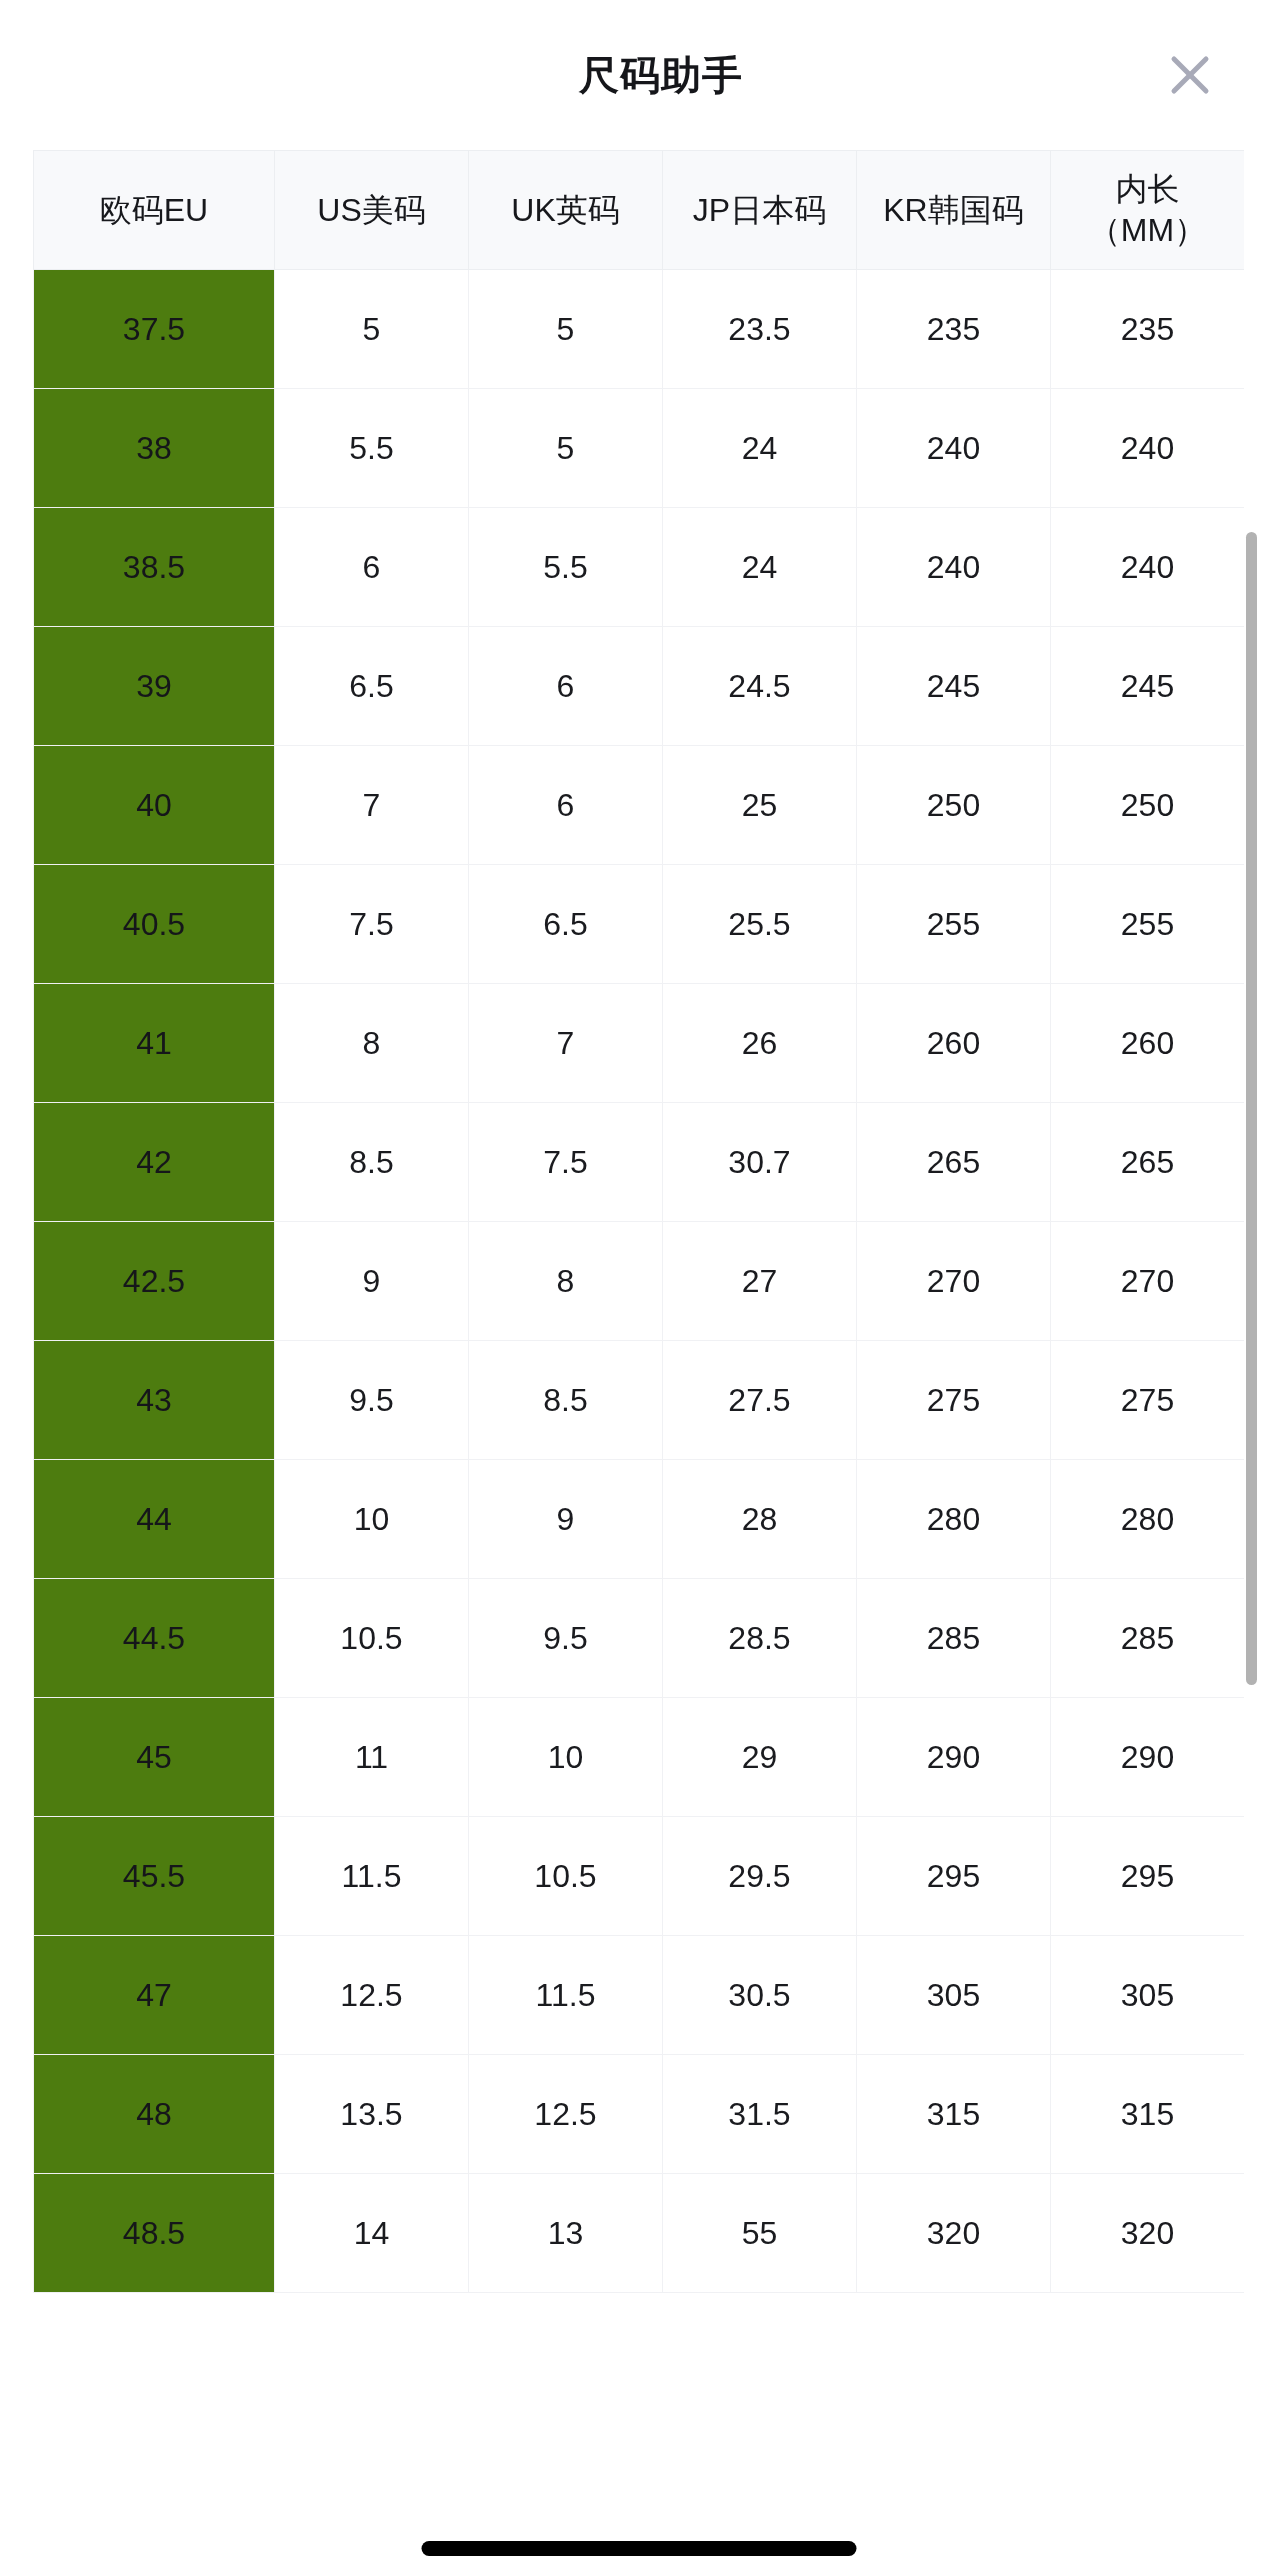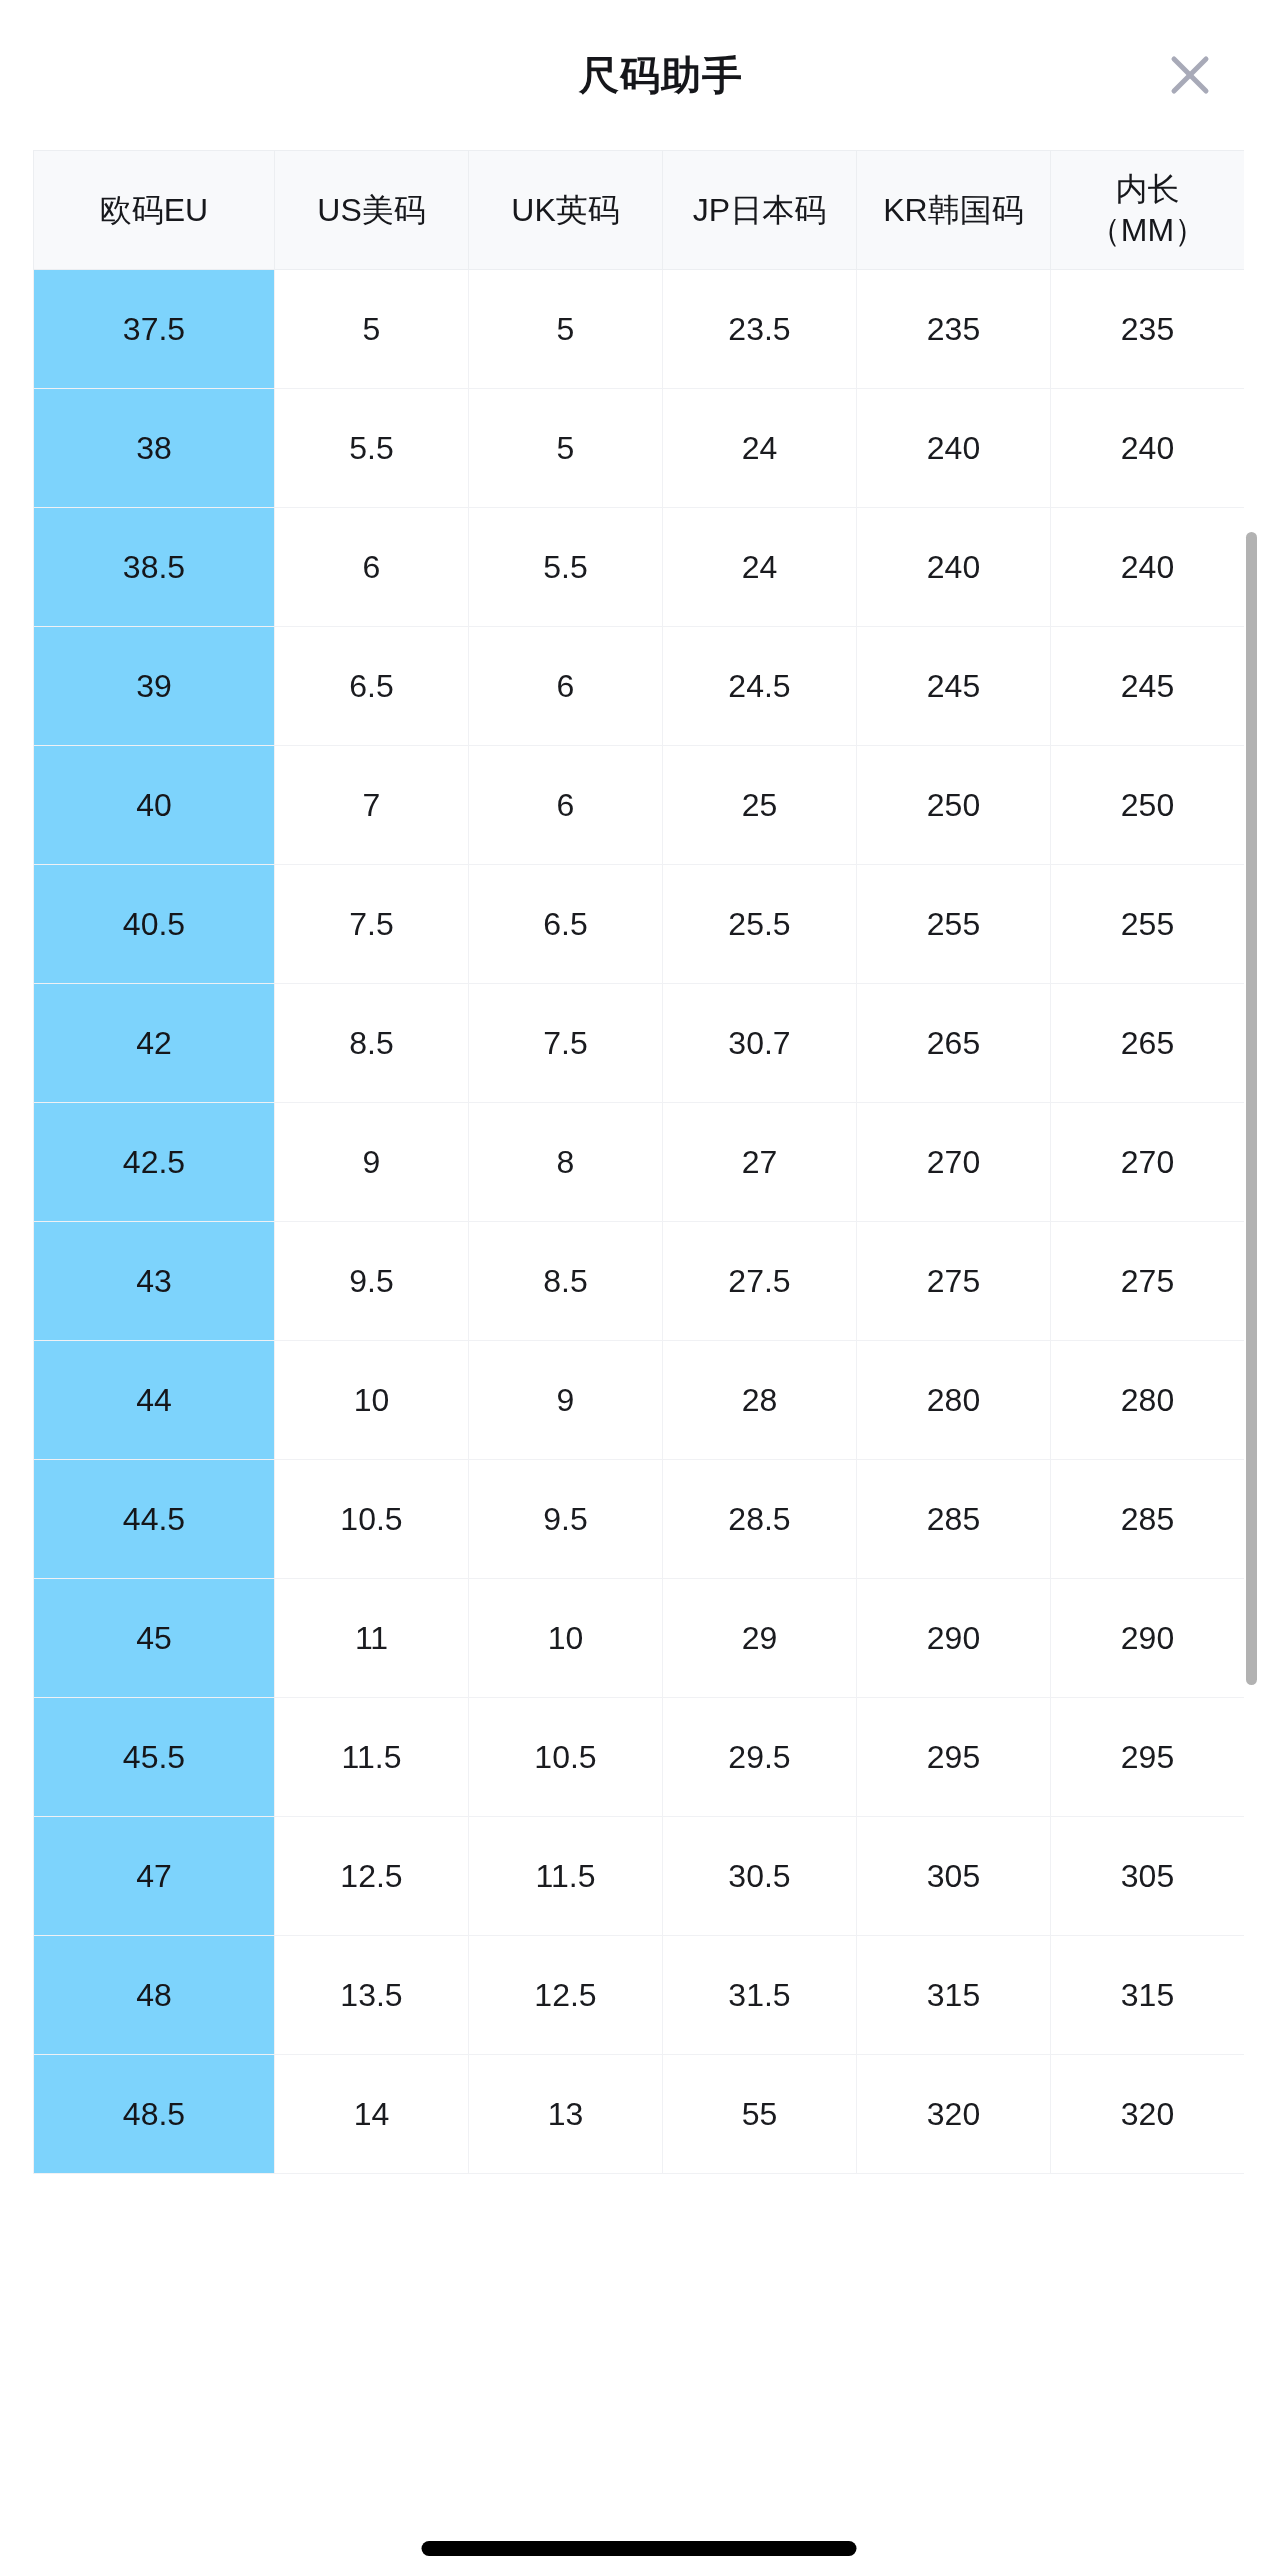--- a/index.html
+++ b/index.html
@@ -81,21 +81,21 @@
     border:1px solid #f0f1f4;
     background:#ffffff;
     font-size:32px;
     font-weight:400;
     color:#1a1b1f;
     text-align:center;
     vertical-align:middle;
     padding:0 4px;
   }
   tbody td.first-col {
-    background:#7dd3fc;
+    background:#4d7c0f;
     color:#15161a;
   }
 
   
   .scrollbar-track {
     position:absolute;
     right:8px;
     top:150px;
     width:14px;
     height:2426px;
@@ -207,20 +207,28 @@
           </tr>
           <tr>
             <td class="first-col">40.5</td>
             <td>7.5</td>
             <td>6.5</td>
             <td>25.5</td>
             <td>255</td>
             <td>255</td>
           </tr>
           <tr>
+            <td class="first-col">41</td>
+            <td>8</td>
+            <td>7</td>
+            <td>26</td>
+            <td>260</td>
+            <td>260</td>
+          </tr>
+          <tr>
             <td class="first-col">42</td>
             <td>8.5</td>
             <td>7.5</td>
             <td>30.7</td>
             <td>265</td>
             <td>265</td>
           </tr>
           <tr>
             <td class="first-col">42.5</td>
             <td>9</td>

